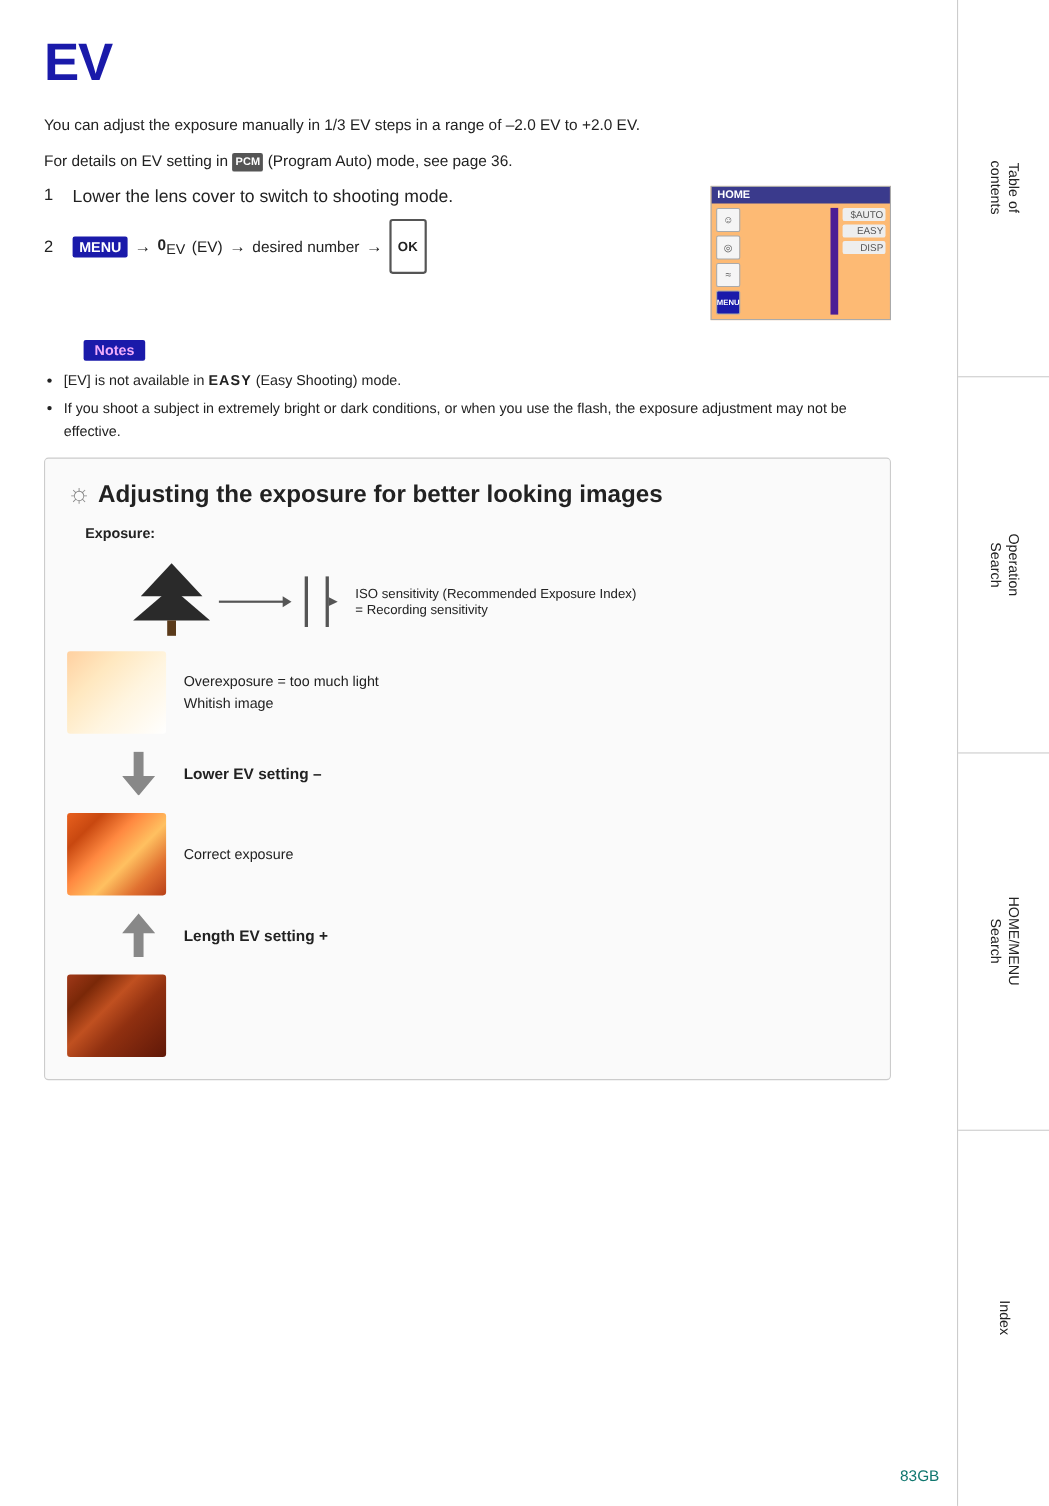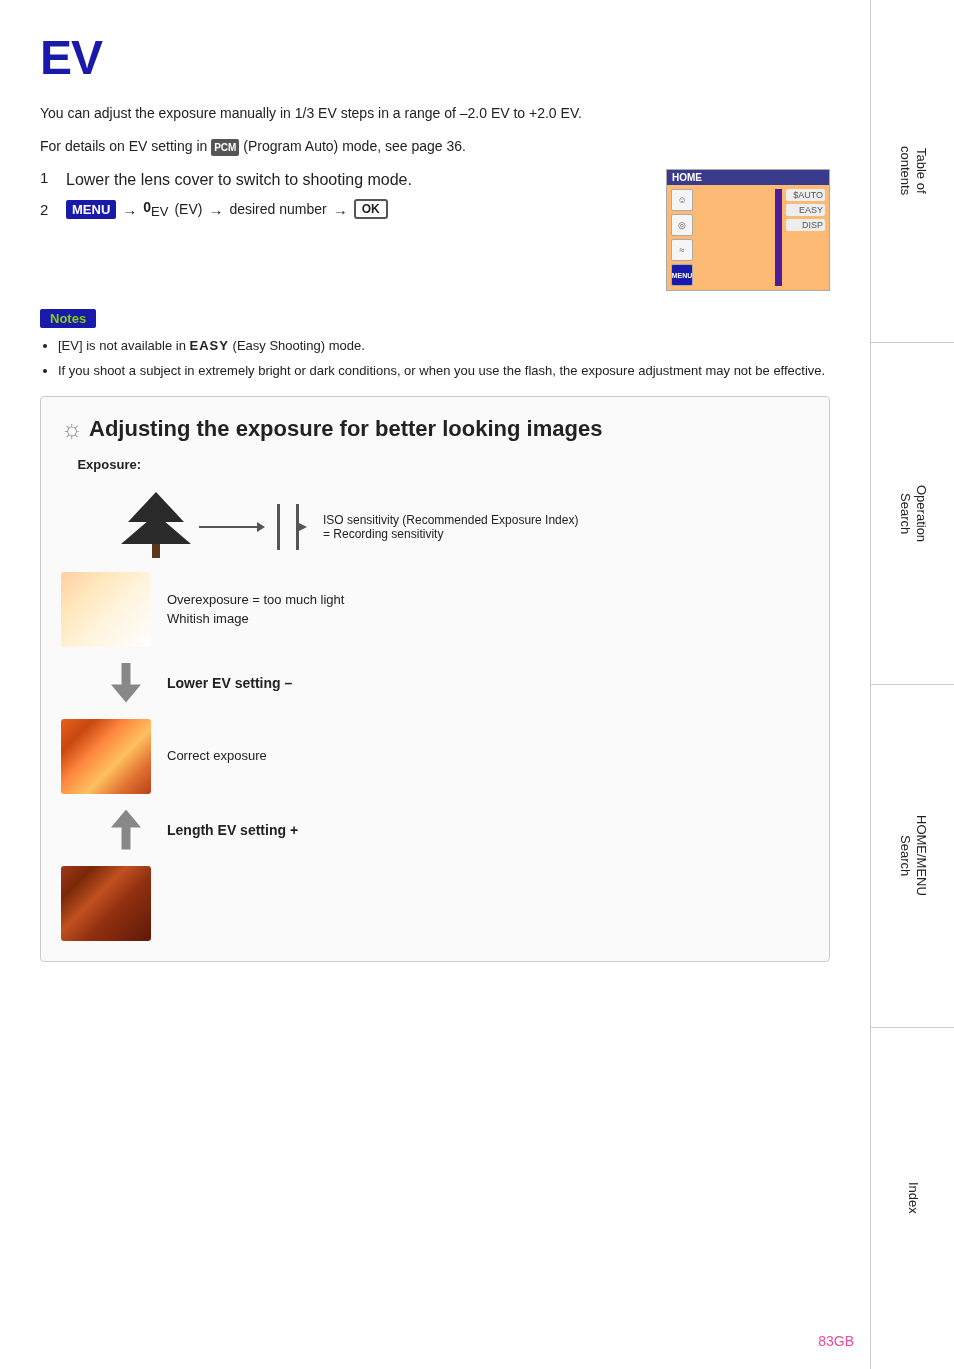--- a/index.html
+++ b/index.html
@@ -9,20 +9,21 @@
       background: #fff;
       width: 954px;
       min-height: 1369px;
       position: relative;
       color: #222;
     }
     .page-container {
       display: flex;
       width: 954px;
       min-height: 1369px;
+      gap: 20px;
     }
     .main-content {
       flex: 1;
       padding: 30px 40px 40px 40px;
       max-width: 870px;
     }
     .sidebar {
       width: 84px;
       display: flex;
       flex-direction: column;
@@ -99,21 +100,21 @@
       padding: 2px 6px;
       border-radius: 2px;
       vertical-align: middle;
     }
     .ok-badge {
       display: inline-block;
       border: 2px solid #555;
       color: #222;
       font-weight: bold;
       font-size: 12px;
-      padding: 1px 6px;
+      padding: 16px 6px;
       border-radius: 3px;
       vertical-align: middle;
     }
     .arrow {
       font-size: 15px;
       color: #222;
     }
     .dev-text {
       font-size: 13px;
       vertical-align: sub;
@@ -181,26 +182,27 @@
       background: #eee;
       border-radius: 2px;
     }
 
     .notes-section {
       margin: 18px 0 14px 0;
     }
     .notes-badge {
       display: inline-block;
       background: #1a1aaa;
-      color: #84cc16;
+      color: #f0abfc;
       font-weight: bold;
       font-size: 13px;
       padding: 2px 10px;
       border-radius: 2px;
       margin-bottom: 8px;
+      margin-left: 36px;
     }
     .notes-list {
       list-style: disc;
       margin-left: 18px;
       font-size: 13px;
       line-height: 1.6;
     }
     .notes-list li { margin-bottom: 4px; }
     .easy-badge {
       font-weight: bold;
@@ -359,21 +361,21 @@
       height: 40px;
       background: #888;
       clip-path: polygon(50% 0%, 100% 45%, 65% 45%, 65% 100%, 35% 100%, 35% 45%, 0% 45%);
     }
 
     .page-footer {
       position: absolute;
       bottom: 20px;
       right: 100px;
       font-size: 14px;
-      color: #ec4899;
+      color: #0f766e;
     }
   </style>
 </head>
 <body>
 
 <div class="page-container">
   <div class="main-content">
 
     <div class="page-title">EV</div>
 

